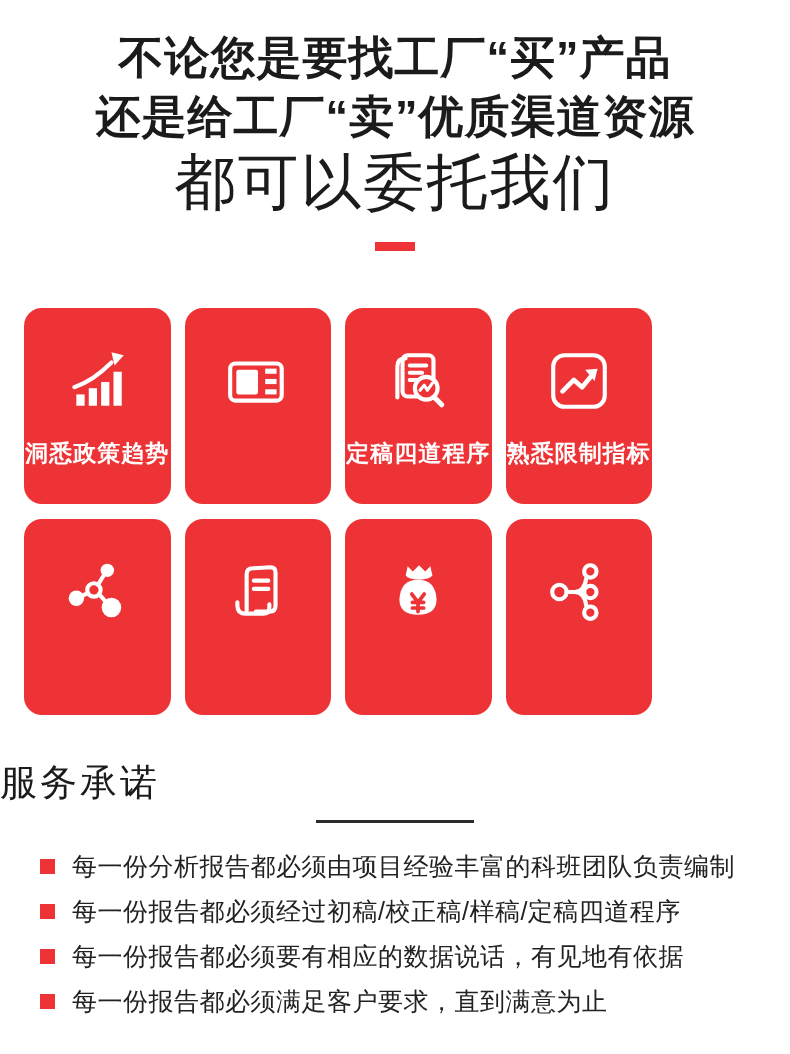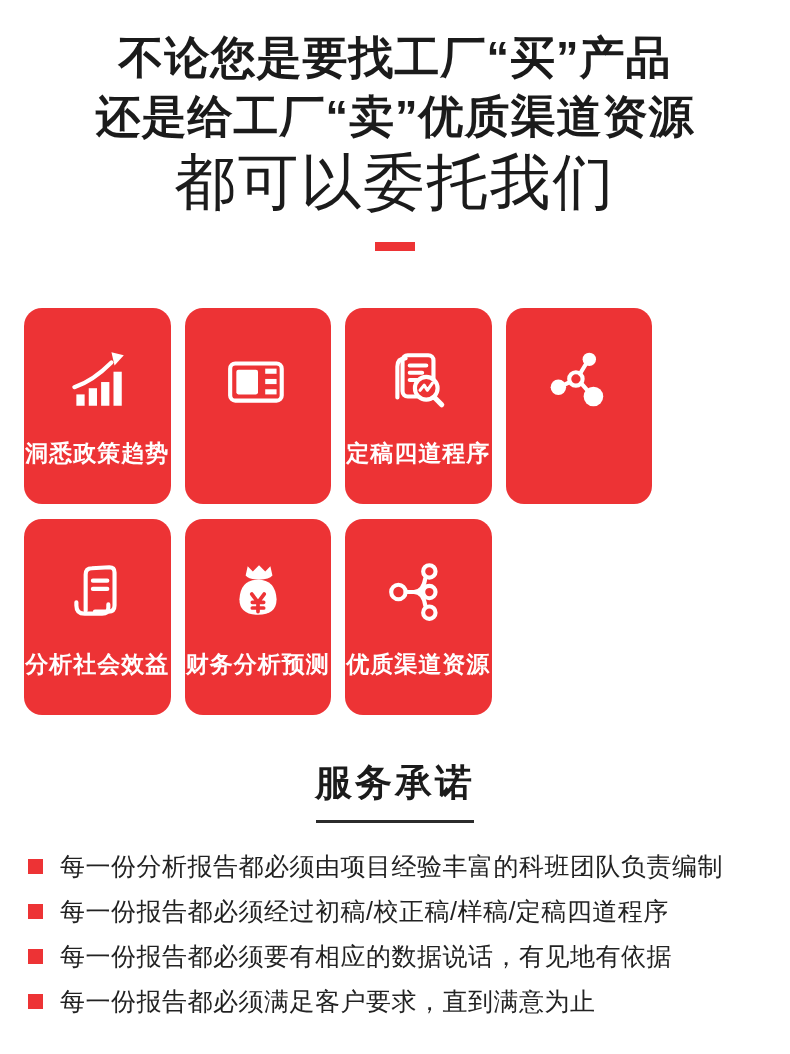--- a/index.html
+++ b/index.html
@@ -29,28 +29,28 @@
     width:66px; height:66px;
   }
   .tile-icon svg { width:100%; height:100%; display:block; }
   .tile-label {
     position:absolute; top:130px; left:0; width:100%; text-align:center;
     color:#ffffff; font-size:23px; font-weight:600; letter-spacing:1px; white-space:nowrap;
   }
 
   
   .promise-title {
-    position:absolute; top:758px; left:0; width:100%; text-align:center;
-    font-size:37px; font-weight:700; color:var(--dark); letter-spacing:3px;
+    position:absolute; top:758px; left:0; width:100%; text-align:left;
+    font-size:37px; font-weight:400; color:var(--dark); letter-spacing:3px;
   }
   .promise-underline {
     position:absolute; top:820px; left:50%; transform:translateX(-50%);
     width:158px; height:3px; background:#2B2B2B;
   }
-  .promise-list { position:absolute; top:852px; left:28px; right:16px; }
+  .promise-list { position:absolute; top:852px; left:40px; right:16px; }
   .promise-item {
     display:flex; align-items:flex-start; margin-bottom:17px;
     font-size:25px; line-height:28px; color:#222222; font-weight:500;
     letter-spacing:0.5px; white-space:nowrap;
   }
   .bullet-square { flex:0 0 auto; width:15px; height:15px; background:var(--accent); margin:7px 17px 0 0; }
 </style>
 </head>
 <body>
 
@@ -97,20 +97,30 @@
             <rect x="17" y="7" width="30" height="40" rx="5" fill="none" stroke="#fff" stroke-width="4" stroke-linecap="round" stroke-linejoin="round"></rect>
             <path d="M24 17 h16 M24 24 h12 M24 31 h7" stroke="#fff" stroke-width="4" stroke-linecap="round" fill="none"></path>
             <circle cx="40" cy="39" r="11" fill="#ED3335" stroke="#fff" stroke-width="4"></circle>
             <path d="M34 41 l4-5 3 5 5-7" fill="none" stroke="#fff" stroke-width="3" stroke-linecap="round" stroke-linejoin="round"></path>
             <path d="M48 48 l7 7" stroke="#fff" stroke-width="5" stroke-linecap="round"></path>
           </svg>
         </span>
     <span class="tile-label">定稿四道程序</span>
   </div>
 
+  <div class="tile">
+    <span class="tile-icon">
+          <svg viewBox="0 0 64 64">
+            <rect x="7" y="7" width="50" height="50" rx="11" fill="none" stroke="#fff" stroke-width="4" stroke-linecap="round" stroke-linejoin="round"></rect>
+            <path d="M16 42 L27 31 L35 38 L45 26" fill="none" stroke="#fff" stroke-width="4.5" stroke-linecap="round" stroke-linejoin="round"></path>
+            <path d="M38 21 L50 20 L47 32 Z" fill="#fff"></path>
+          </svg>
+        </span>
+    <span class="tile-label">熟悉限制指标</span>
+  </div>
 
   <div class="tile">
     <span class="tile-icon">
           <svg viewBox="0 0 64 64">
             <circle cx="29" cy="30" r="6.5" fill="none" stroke="#fff" stroke-width="4" stroke-linecap="round" stroke-linejoin="round"></circle>
             <path d="M23 33 L17 36 M33 25 L39 15 M34 34 L41 42" stroke="#fff" stroke-width="4" stroke-linecap="round"></path>
             <circle cx="12" cy="38" r="7.5" fill="#fff"></circle>
             <circle cx="42" cy="11" r="6.5" fill="#fff"></circle>
             <circle cx="46" cy="47" r="9.5" fill="#fff"></circle>
           </svg>
@@ -118,47 +128,44 @@
   </div>
 
   <div class="tile">
     <span class="tile-icon">
           <svg viewBox="0 0 64 64">
             <path d="M21 50 V15 q0-6 6-6 L44 8 q5 0 5 5 V45 q0 6-6 6 H30" fill="none" stroke="#fff" stroke-width="4" stroke-linecap="round" stroke-linejoin="round"></path>
             <path d="M28 21 h14 M28 29 h14" stroke="#fff" stroke-width="4" stroke-linecap="round"></path>
             <path d="M12 42 v3 q0 8 8 8 h17 q6 0 6-6 v-3" fill="none" stroke="#fff" stroke-width="4" stroke-linecap="round" stroke-linejoin="round"></path>
           </svg>
         </span>
-    <span class="tile-label">分析社会效益</span>
   </div>
 
   <div class="tile">
     <span class="tile-icon">
           <svg viewBox="0 0 64 64">
             <path d="M22 7 l5 5 6-6 6 6 5-5 2 9 q-3 4-13 4 t-13-4 Z" fill="#fff"></path>
             <path d="M32 20 q-17 0-18 19 q0 15 18 15 t18-15 q-1-19-18-19 Z" fill="#fff"></path>
             <path d="M26 34 l6 8 6-8 M32 42 v9 M26.5 42 h11 M26.5 47.5 h11" fill="none" stroke="#ED3335" stroke-width="3.6" stroke-linecap="round" stroke-linejoin="round"></path>
           </svg>
         </span>
-    <span class="tile-label">财务分析预测</span>
   </div>
 
   <div class="tile">
     <span class="tile-icon">
           <svg viewBox="0 0 64 64">
             <circle cx="13" cy="32" r="7" fill="none" stroke="#fff" stroke-width="4" stroke-linecap="round" stroke-linejoin="round"></circle>
             <path d="M20 32 H36" stroke="#fff" stroke-width="4" stroke-linecap="round"></path>
             <path d="M28 32 q9 0 11-13" fill="none" stroke="#fff" stroke-width="4" stroke-linecap="round" stroke-linejoin="round"></path>
             <path d="M28 32 q9 0 11 13" fill="none" stroke="#fff" stroke-width="4" stroke-linecap="round" stroke-linejoin="round"></path>
             <circle cx="43" cy="12" r="6" fill="none" stroke="#fff" stroke-width="4" stroke-linecap="round" stroke-linejoin="round"></circle>
             <circle cx="43" cy="32" r="6" fill="none" stroke="#fff" stroke-width="4" stroke-linecap="round" stroke-linejoin="round"></circle>
             <circle cx="43" cy="52" r="6" fill="none" stroke="#fff" stroke-width="4" stroke-linecap="round" stroke-linejoin="round"></circle>
           </svg>
         </span>
-    <span class="tile-label">优质渠道资源</span>
   </div>
 </div>
 
   <div class="promise-title">服务承诺</div>
   <div class="promise-underline" style="background: rgb(43, 43, 43);"></div>
 
   <div class="promise-list">
   <div class="promise-item">
     <span class="bullet-square"></span>
     <span>每一份分析报告都必须由项目经验丰富的科班团队负责编制</span>

